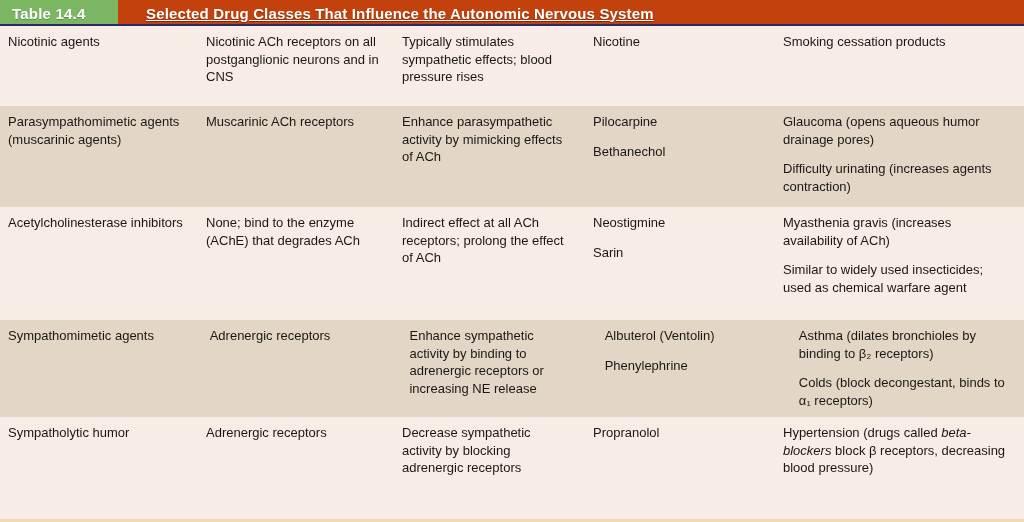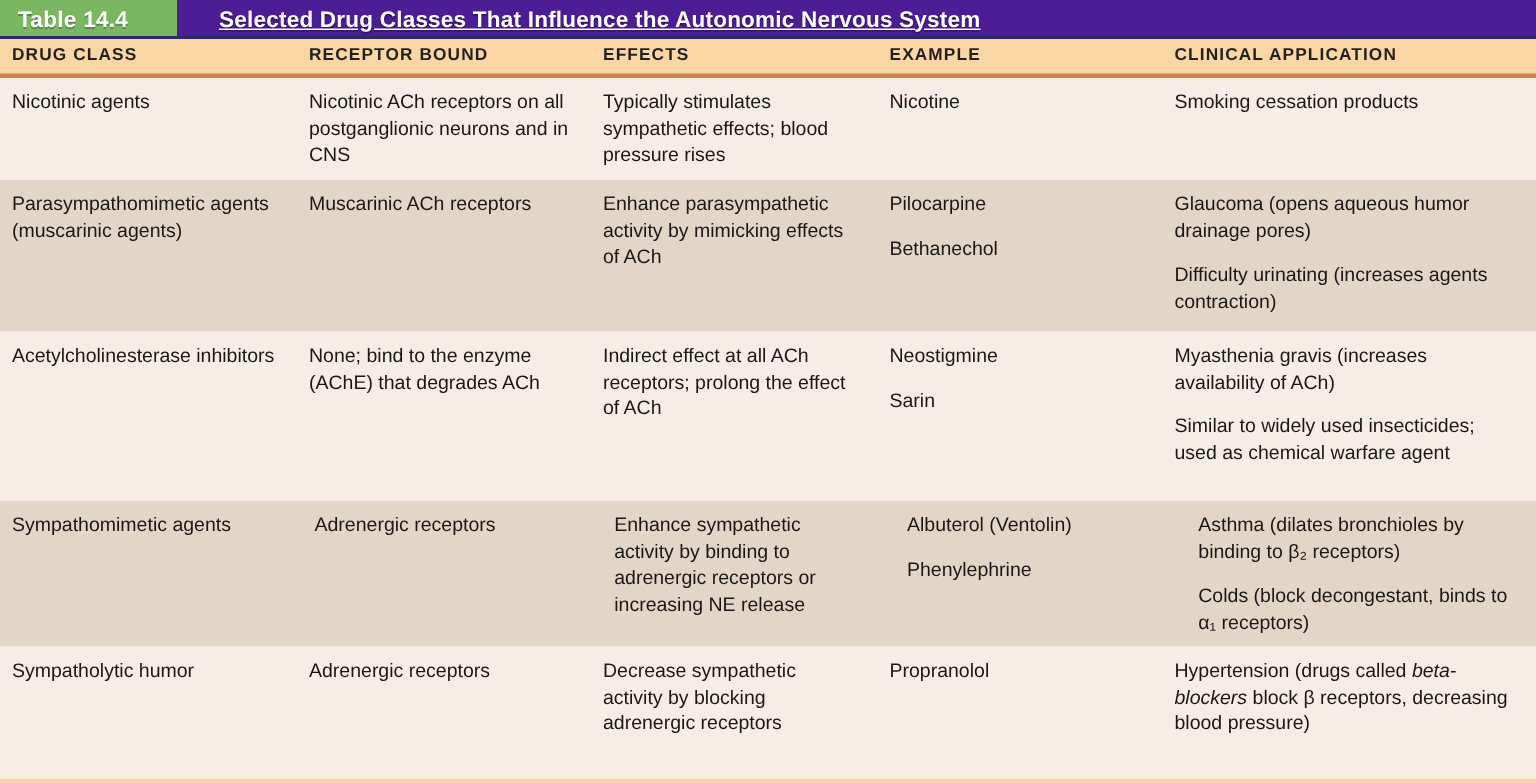--- a/index.html
+++ b/index.html
@@ -24,21 +24,21 @@
     display: flex;
     flex-direction: column;
   }
 
   
   .title-bar {
     height: 24px;
     min-height: 26px;
     display: flex;
     align-items: stretch;
-    background: #4c1d95;
+    background: #c2410c;
     position: relative;
   }
   .title-bar::after {
     content: "";
     position: absolute;
     left: 0; right: 0; bottom: 0;
     height: 2px;
     background: #2c2a66;
   }
   .table-number {
@@ -122,44 +122,37 @@
   .c4 { width: 249px; }
 
   .col-header .c0 { width: 198px; }
   .col-header .c1 { width: 196px; }
   .col-header .c2 { width: 191px; }
   .col-header .c3 { width: 190px; }
   .col-header .c4 { width: 249px; }
 
   
   .r0 { height: 68px; }
-  .r1 { height: 101px; }
+  .r1 { height: 101px; margin-top: 12px; }
   .r2 { height: 113px; }
   .r3 { height: 97px; gap: 16px; }
   .r4 { height: 87px; }
 
   em.ital { font-style: italic; }
 </style>
 </head>
 <body>
 
 <div id="table-root">
 
   <div class="title-bar">
     <div class="table-number">Table 14.4</div>
     <div class="table-title">Selected Drug Classes That Influence the Autonomic Nervous System</div>
   </div>
 
-  <div class="col-header">
-    <div class="cell c0">DRUG CLASS</div>
-    <div class="cell c1">RECEPTOR BOUND</div>
-    <div class="cell c2">EFFECTS</div>
-    <div class="cell c3">EXAMPLE</div>
-    <div class="cell c4">CLINICAL APPLICATION</div>
-  </div>
 
   <div class="tbody">
 
     <div class="row light r0">
       <div class="cell c0">Nicotinic agents</div>
       <div class="cell c1">Nicotinic ACh receptors on all postganglionic neurons and in CNS</div>
       <div class="cell c2">Typically stimulates sympathetic effects; blood pressure rises</div>
       <div class="cell c3">
         <p>Nicotine</p>
       </div>

